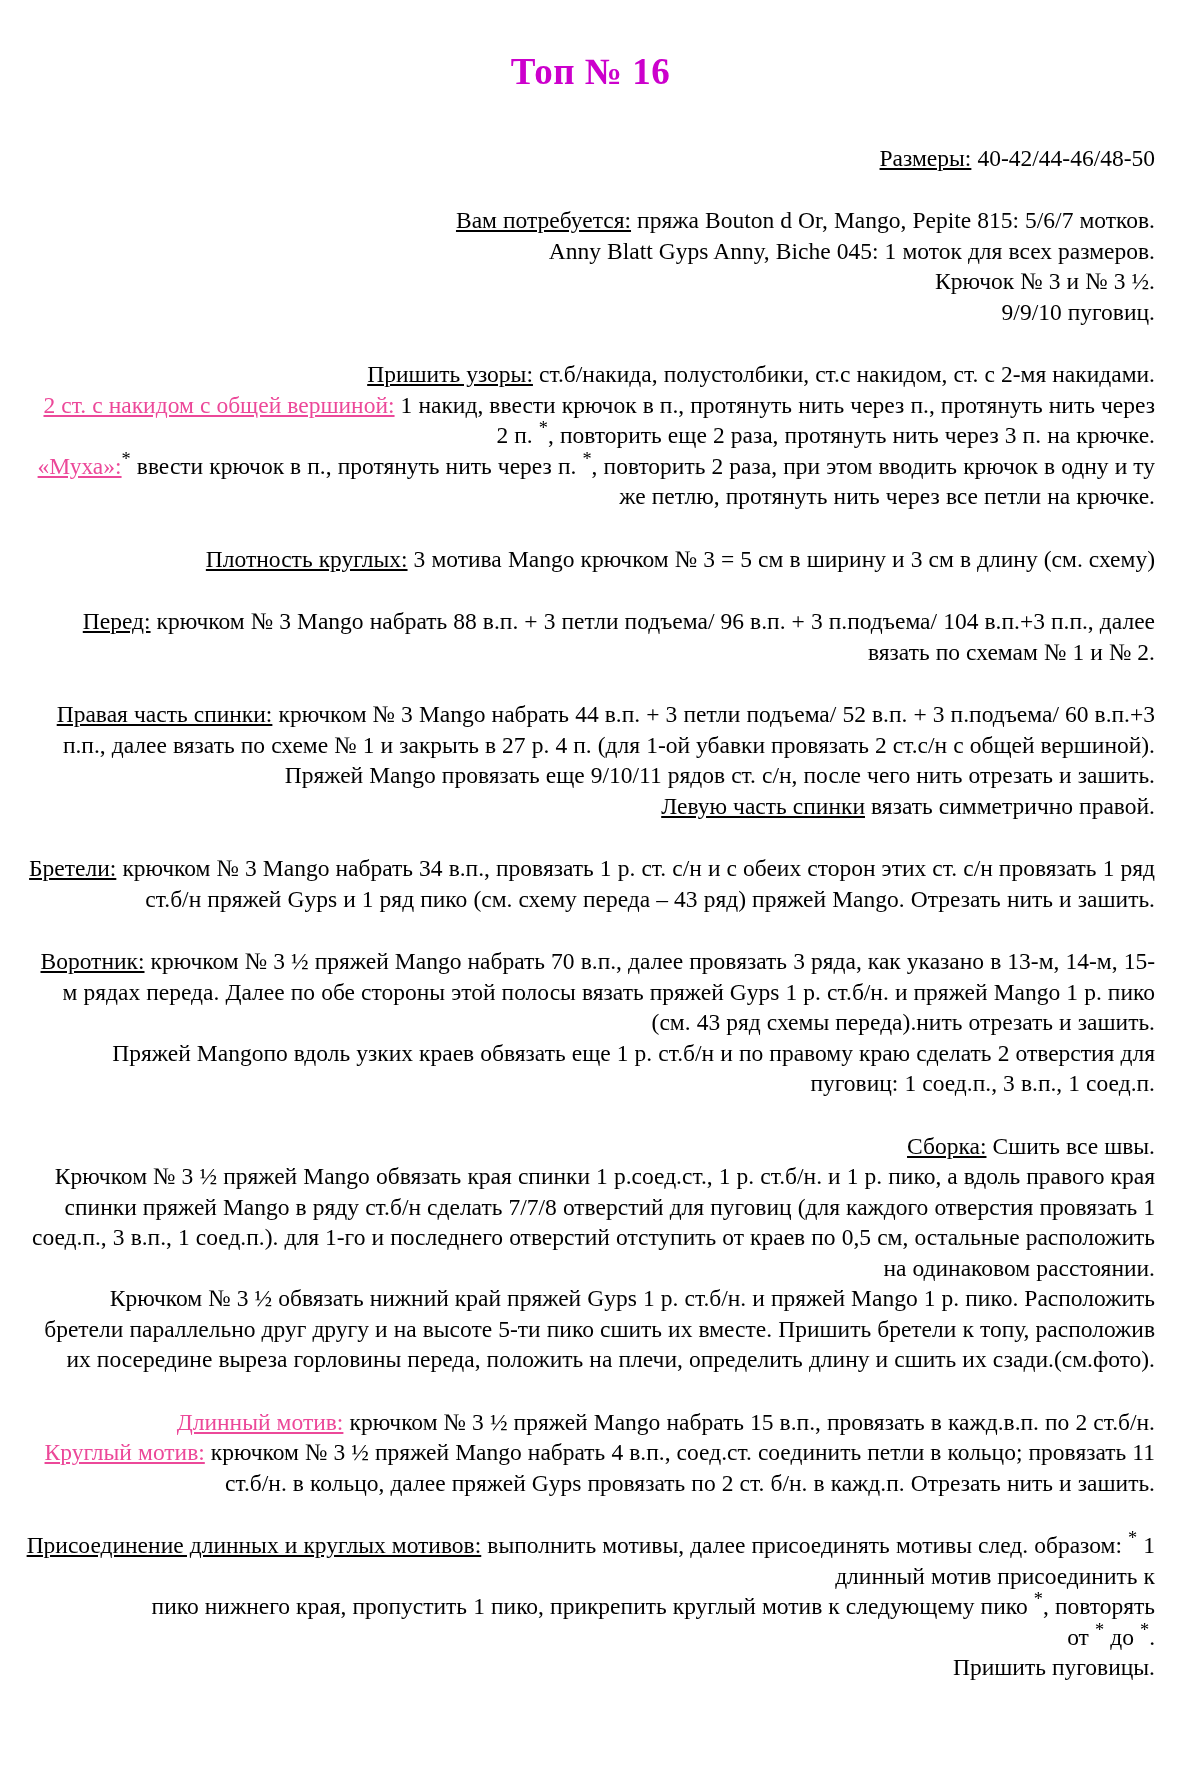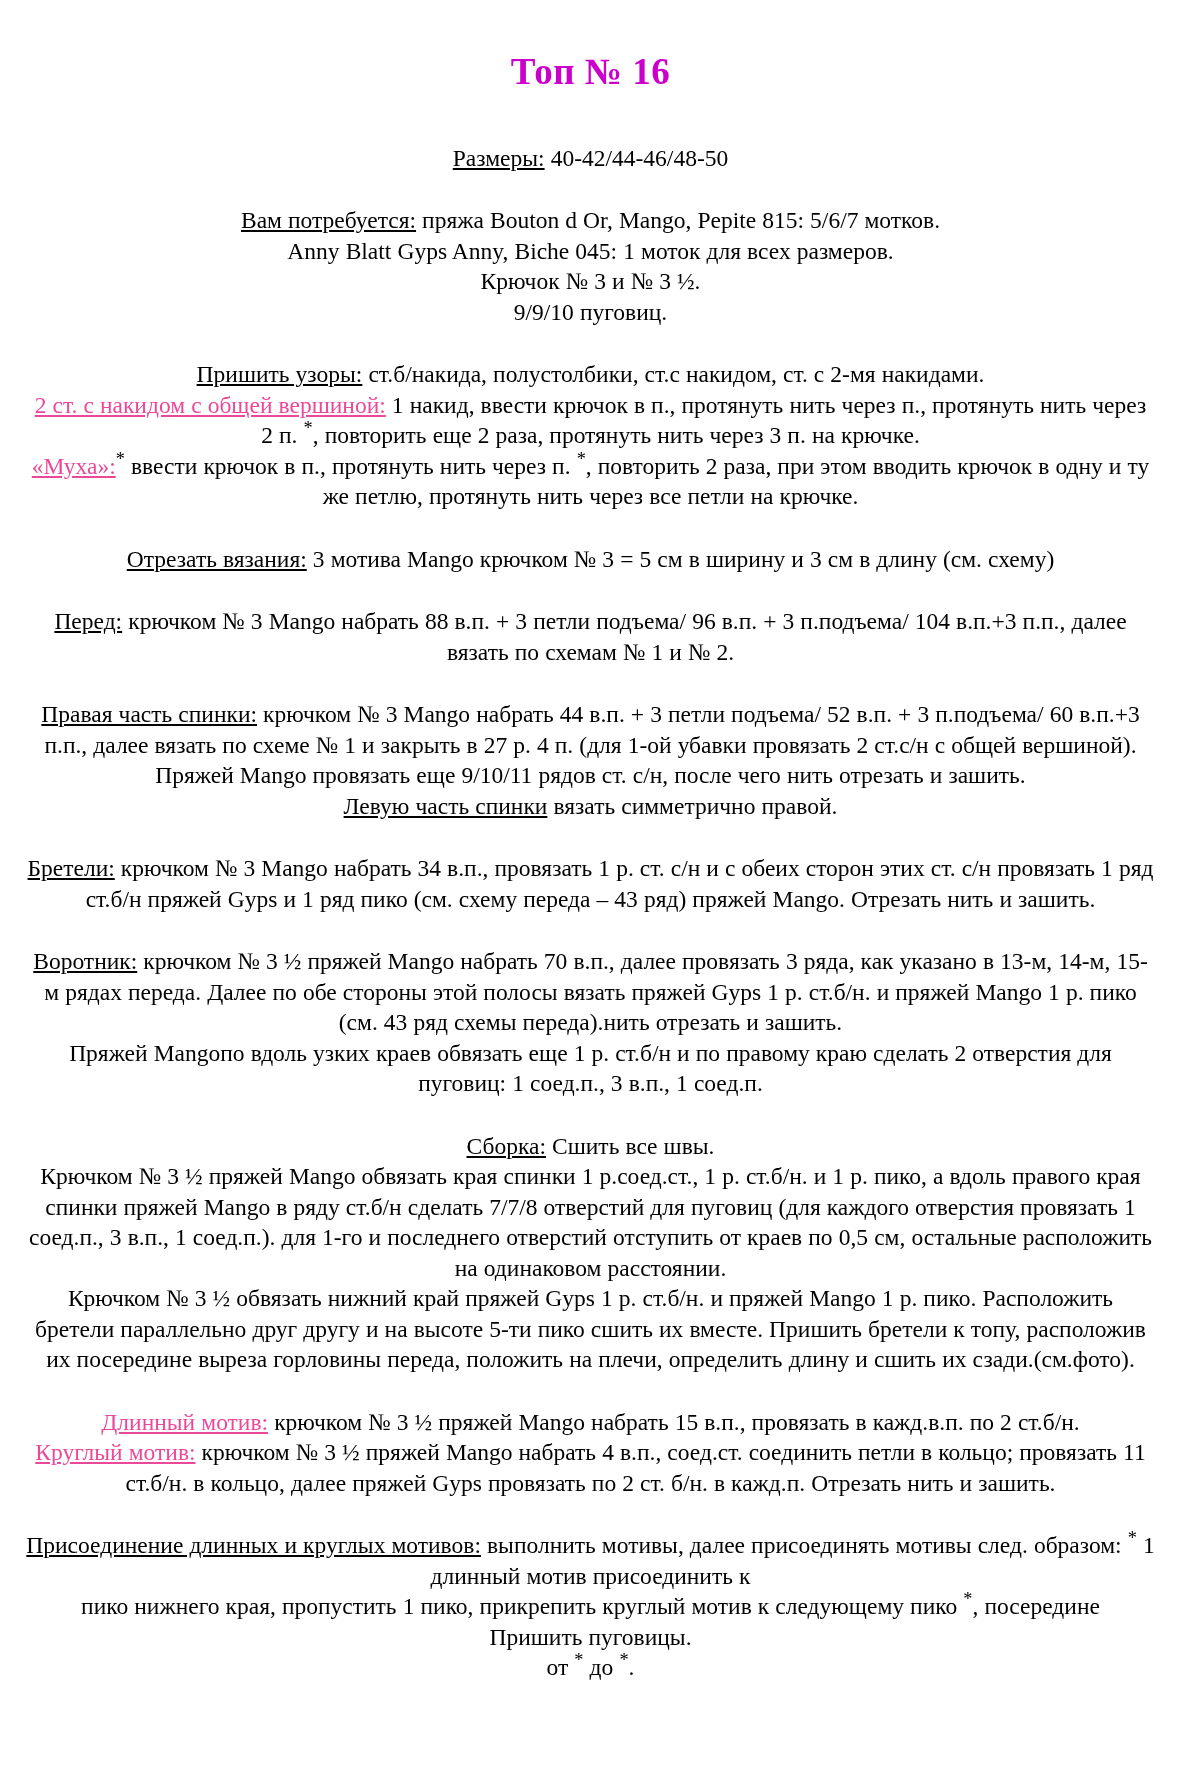--- a/index.html
+++ b/index.html
@@ -36,21 +36,21 @@
     margin: 0 0 32px 0;
   }
   .block.tight {
     margin-bottom: 0;
     font-family: Liberation Serif, serif;
   }
   p.line {
     margin: 0;
     font-size: 23.5px;
     line-height: 30.5px;
-    text-align: center;
+    text-align: right;
     word-spacing: 0.2px;
   }
   .lbl {
     text-decoration: underline;
     text-underline-offset: 2px;
   }
   .lbl-pink {
     color: #ec4899;
     text-decoration: underline;
     text-underline-offset: 2px;
@@ -79,21 +79,21 @@
     <p class="line">9/9/10 пуговиц.</p>
   </div>
 
   <div class="block">
     <p class="line"><span class="lbl">Пришить узоры:</span><span> ст.б/накида, полустолбики, ст.с накидом, ст. с 2-мя накидами.</span></p>
     <p class="line"><span class="lbl-pink">2 ст. с накидом с общей вершиной:</span><span> 1 накид, ввести крючок в п., протянуть нить через п., протянуть нить через 2 п. </span><sup class="ast">*</sup><span>, повторить еще 2 раза, протянуть нить через 3 п. на крючке.</span></p>
     <p class="line"><span class="lbl-pink">«Муха»:</span><sup class="ast">*</sup><span> ввести крючок в п., протянуть нить через п. </span><sup class="ast">*</sup><span>, повторить 2 раза, при этом вводить крючок в одну и ту же петлю, протянуть нить через все петли на крючке.</span></p>
   </div>
 
   <div class="block">
-    <p class="line"><span class="lbl">Отрезать вязания:</span><span> 3 мотива Mango крючком № 3 = 5 см в ширину и 3 см в длину (см. схему)</span></p>
+    <p class="line"><span class="lbl">Плотность круглых:</span><span> 3 мотива Mango крючком № 3 = 5 см в ширину и 3 см в длину (см. схему)</span></p>
   </div>
 
   <div class="block">
     <p class="line"><span class="lbl">Перед:</span><span> крючком № 3 Mango набрать 88 в.п. + 3 петли подъема/ 96 в.п. + 3 п.подъема/ 104 в.п.+3 п.п., далее вязать по схемам № 1 и № 2.</span></p>
   </div>
 
   <div class="block">
     <p class="line"><span class="lbl">Правая часть спинки:</span><span> крючком № 3 Mango набрать 44 в.п. + 3 петли подъема/ 52 в.п. + 3 п.подъема/ 60 в.п.+3 п.п., далее вязать по схеме № 1 и закрыть в 27 р. 4 п. (для 1-ой убавки провязать 2 ст.с/н с общей вершиной). Пряжей Mango провязать еще 9/10/11 рядов ст. с/н, после чего нить отрезать и зашить.</span></p>
     <p class="line"><span class="lbl">Левую часть спинки</span><span> вязать симметрично правой.</span></p>
   </div>
@@ -113,18 +113,18 @@
     <p class="line"> Крючком № 3 ½  обвязать нижний край пряжей Gyps 1 р. ст.б/н. и пряжей Mango 1 р. пико. Расположить бретели параллельно друг другу и на высоте 5-ти пико сшить их вместе. Пришить бретели к топу, расположив их посередине выреза горловины переда, положить на плечи, определить длину и сшить их сзади.(см.фото).</p>
   </div>
 
   <div class="block">
     <p class="line"><span class="lbl-pink">Длинный мотив:</span><span> крючком № 3 ½  пряжей Mango набрать 15 в.п., провязать в кажд.в.п. по 2 ст.б/н.</span></p>
     <p class="line"><span class="lbl-pink">Круглый мотив:</span><span> крючком № 3 ½  пряжей Mango набрать 4 в.п., соед.ст. соединить петли в кольцо; провязать 11 ст.б/н. в кольцо, далее пряжей Gyps провязать по 2 ст. б/н. в кажд.п. Отрезать нить и зашить.</span></p>
   </div>
 
   <div class="block tight">
     <p class="line"><span class="lbl">Присоединение длинных и круглых мотивов:</span><span> выполнить мотивы, далее присоединять мотивы след. образом: </span><sup class="ast">*</sup><span> 1 длинный мотив присоединить к</span></p>
-    <p class="line"><span>пико нижнего края, пропустить 1 пико, прикрепить круглый мотив к следующему пико  </span><sup class="ast">*</sup><span>, посередине</span></p>
+    <p class="line"><span>пико нижнего края, пропустить 1 пико, прикрепить круглый мотив к следующему пико  </span><sup class="ast">*</sup><span>, повторять</span></p>
+    <p class="line"><span>от </span><sup class="ast">*</sup><span> до </span><sup class="ast">*</sup><span>.</span></p>
     <p class="line">Пришить пуговицы.</p>
-    <p class="line"><span>от </span><sup class="ast">*</sup><span> до </span><sup class="ast">*</sup><span>.</span></p>
   </div>
 
 </div>
 
 </body></html>

